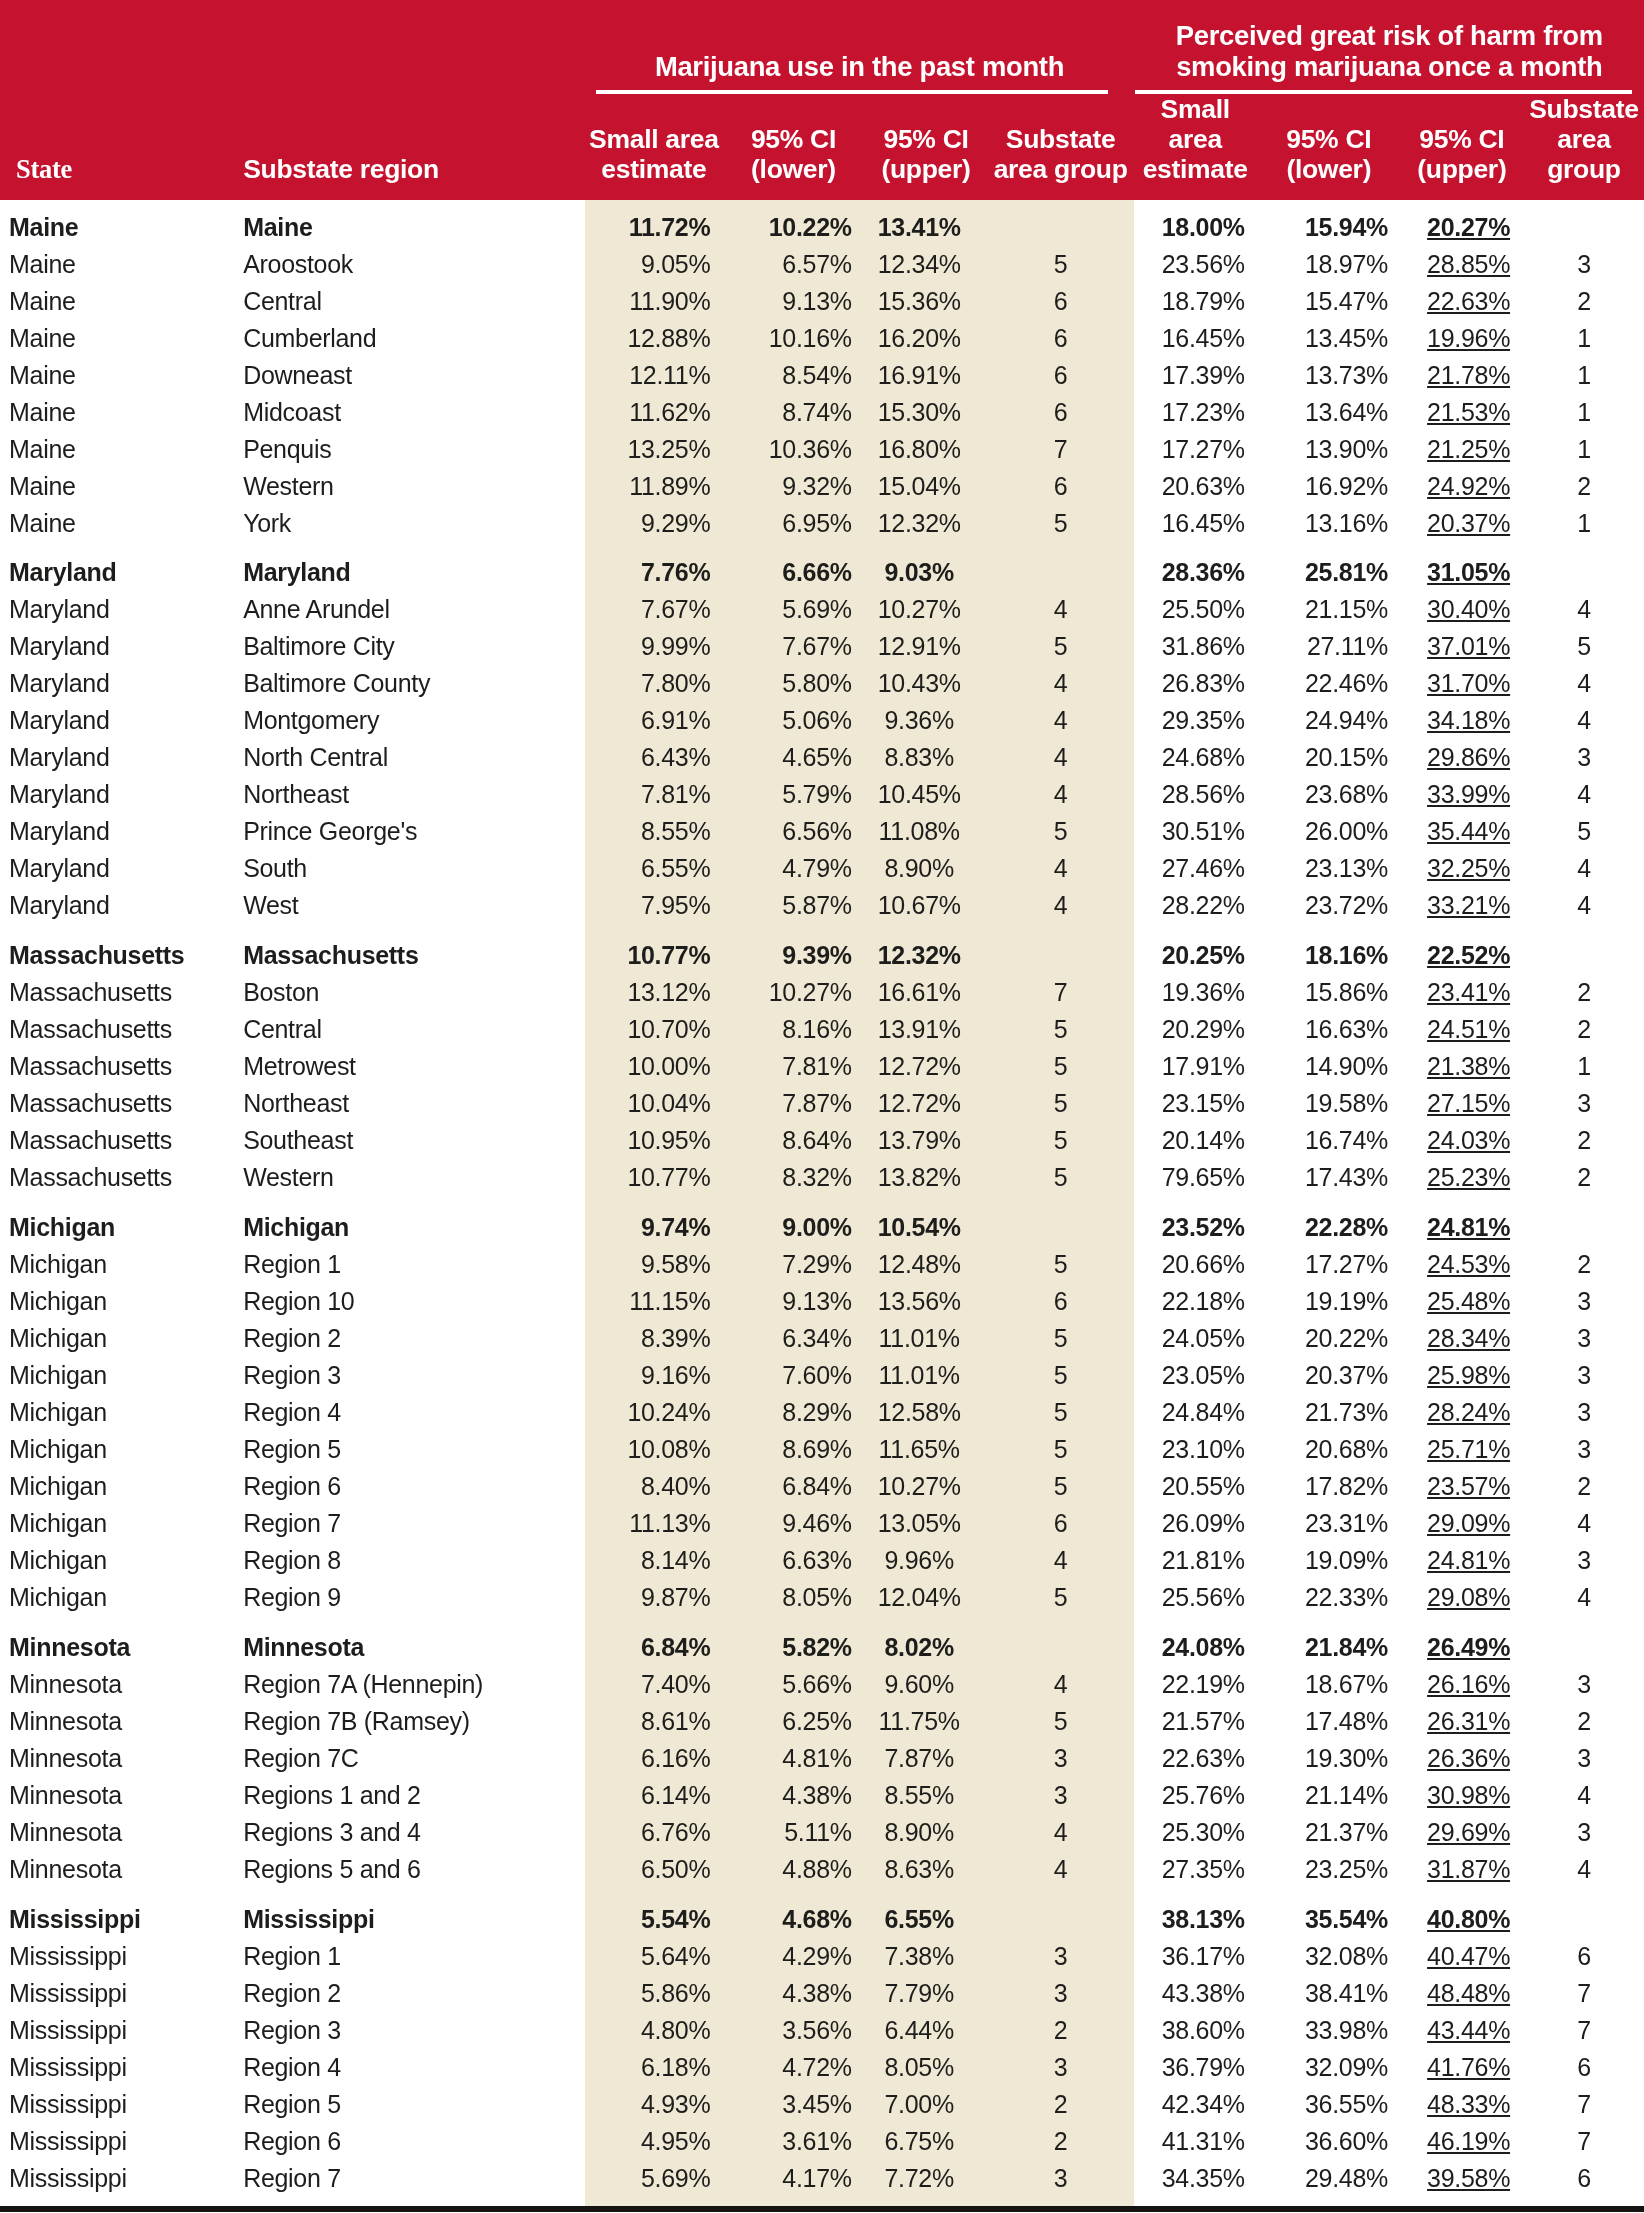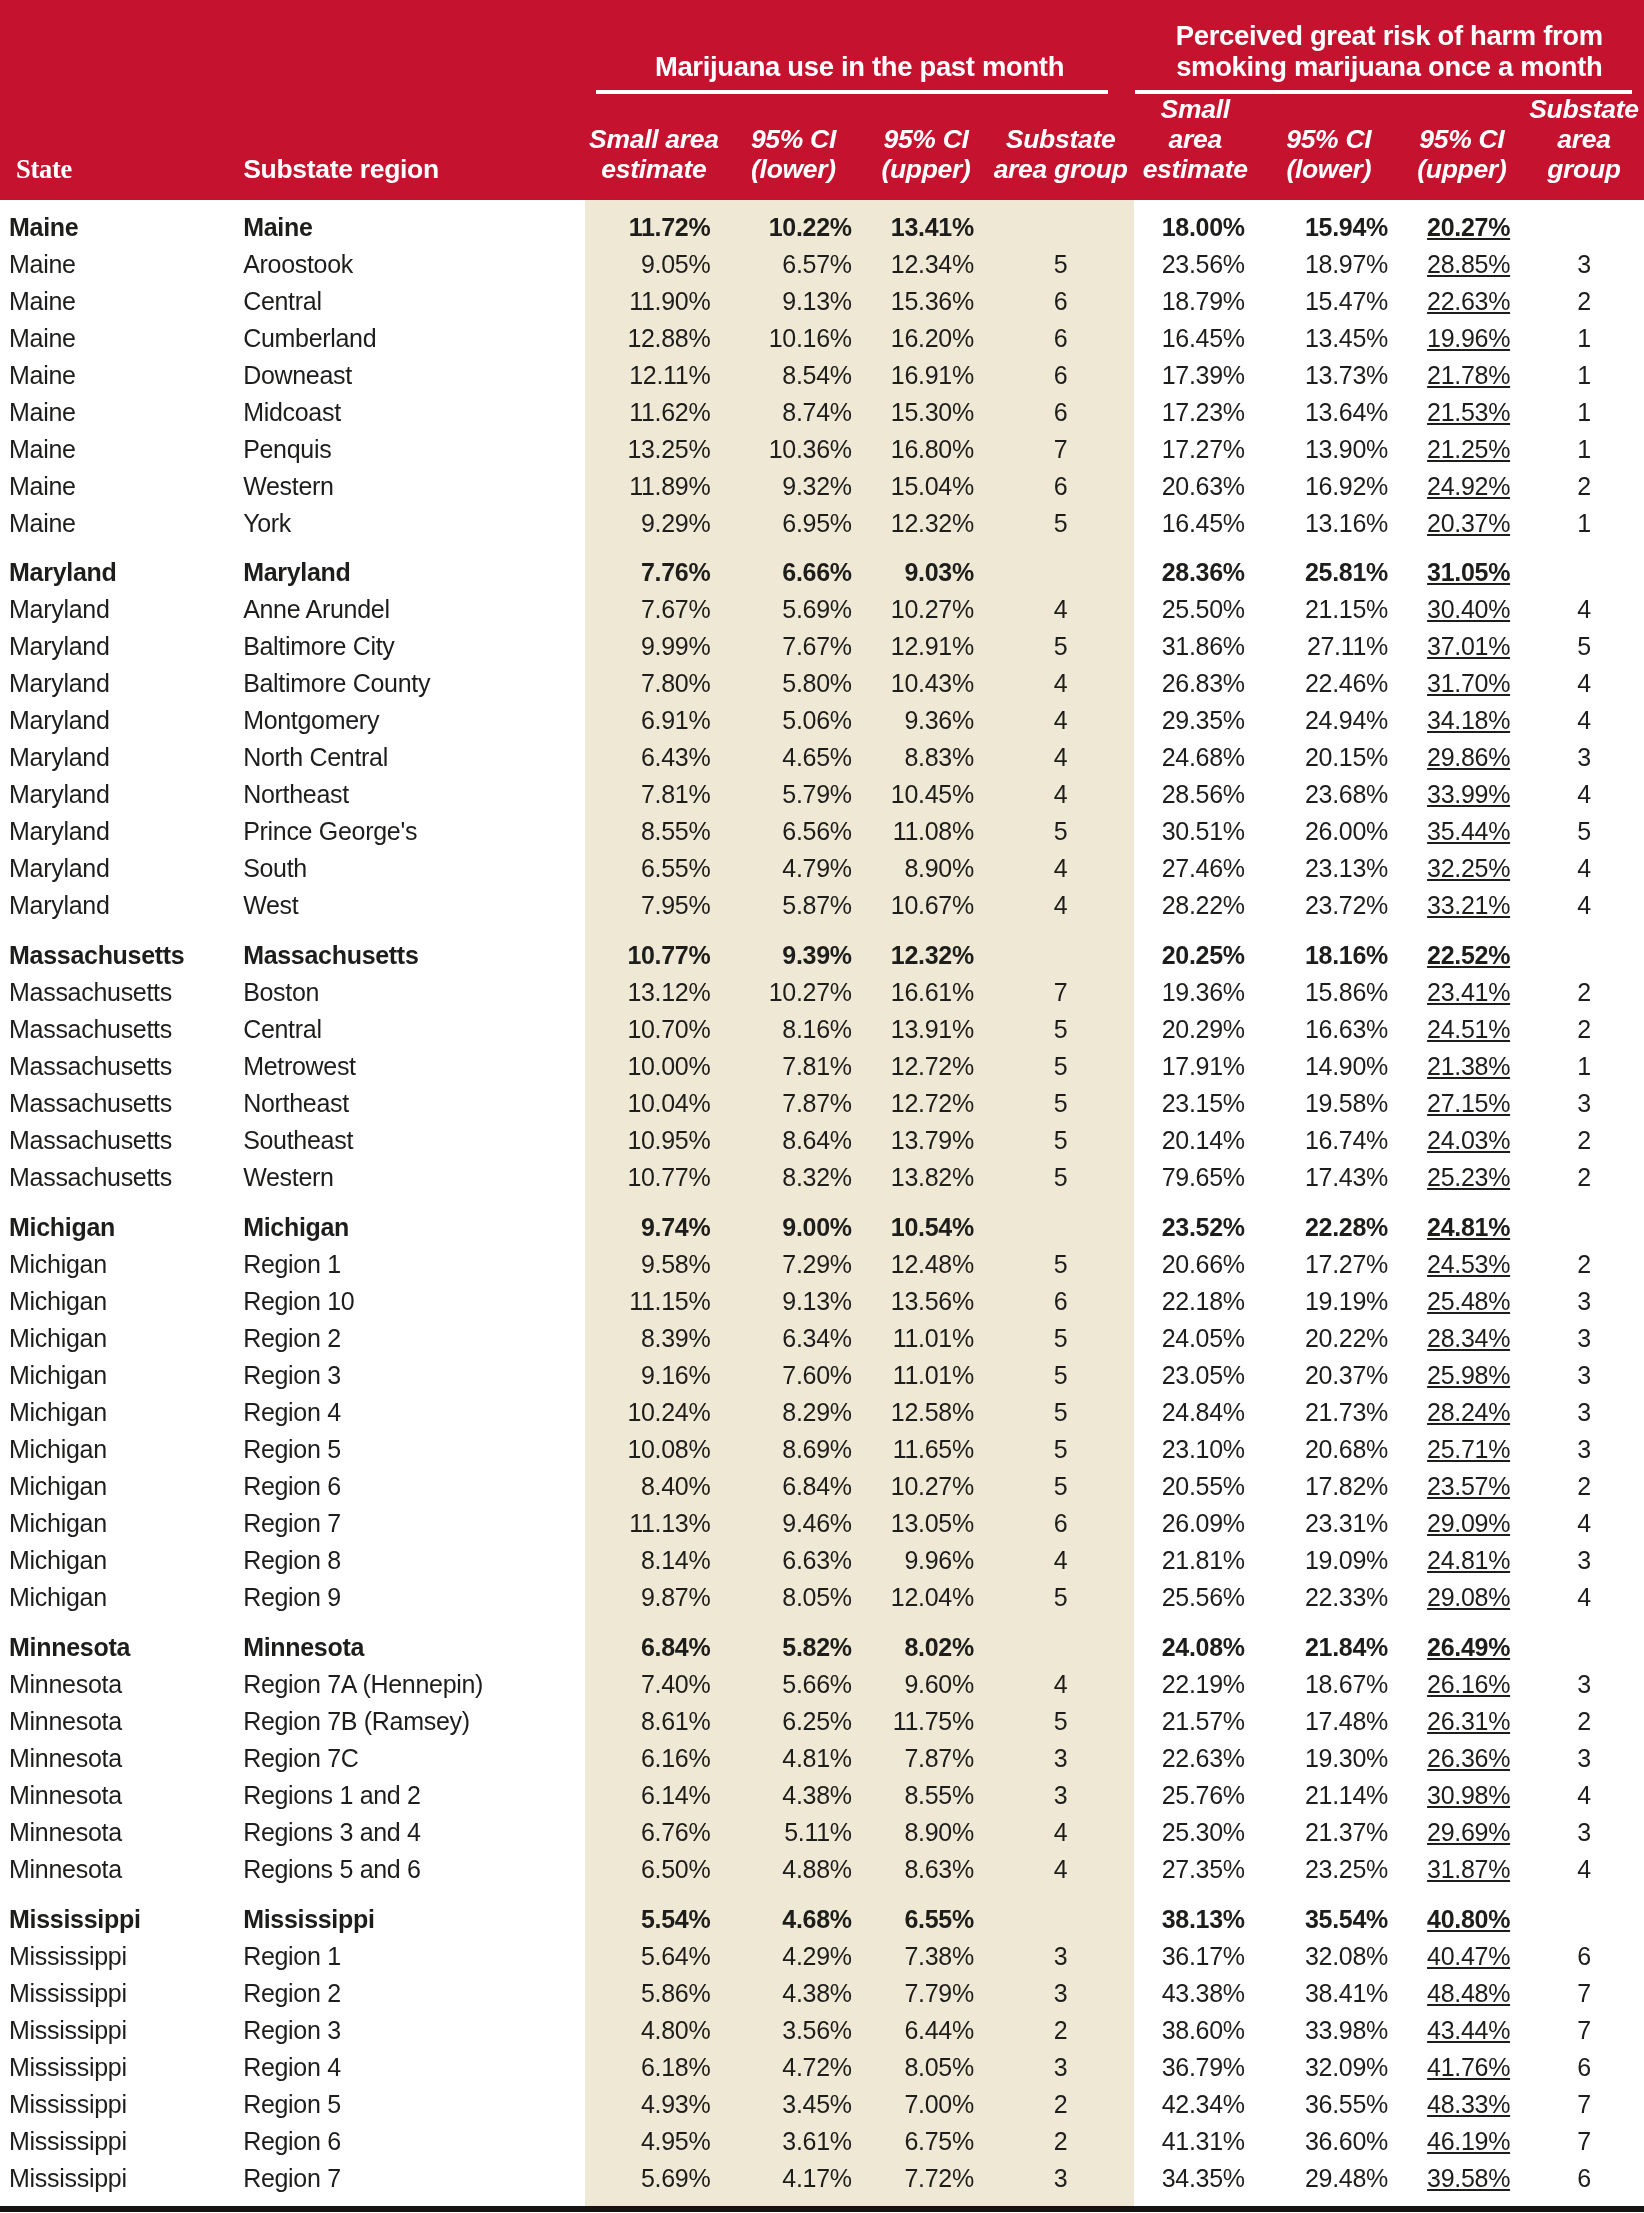--- a/index.html
+++ b/index.html
@@ -30,36 +30,36 @@
   }
   .group-title{
     font-size:27.4px;line-height:31px;white-space:pre-line;
     margin:0 auto 8.2px auto;max-width:493px;
   }
   .group-underline{height:0;border-top:4.6px solid #fff;}
   .ul1{margin:0 25.6px 0 11px;}
   .ul2{margin:0 12.8px 0 1.8px;}
   tr.cols-row th{height:97px;font-size:26.5px;line-height:30px;padding-bottom:15.5px;}
   tr.cols-row th.h-left{text-align:left;}
-  th .two-line{white-space:pre-line;font-style:italic;}
+  th .two-line{white-space:pre-line;}
   #th-state{padding-left:16px;font-family:Liberation Serif, serif;}
   
   tbody td{
     height:37px;font-size:25px;line-height:1;
     vertical-align:middle;padding:0;
     white-space:nowrap;overflow:hidden;
   }
   td.c-state{text-align:left;padding-left:9.1px;}
   td.c-region{text-align:left;}
   td.band{background:var(--beige);}
   td.num{text-align:right;}
   td.grp{text-align:center;}
   td.n1{padding-right:12px;margin-left:15px;}
   td.n2{padding-right:12.8px;}
-  td.n3{padding-right:13.7px;}
+  td.n3{padding-right:13.7px;text-align:center;}
   td.n5{padding-right:12px;}
   td.n6{padding-right:12.8px;}
   td.n7{padding-right:12.8px;text-decoration:underline;}
   tr.state-row td{font-weight:bold;}
   tr.spacer td{height:12.8px;}
   tr.spacer-top td{height:9.1px;}
   tr.spacer-bottom td{height:9.1px;}
   
   .bottom-rule{width:1645px;height:6.4px;background:#161412;}
   .continued{

